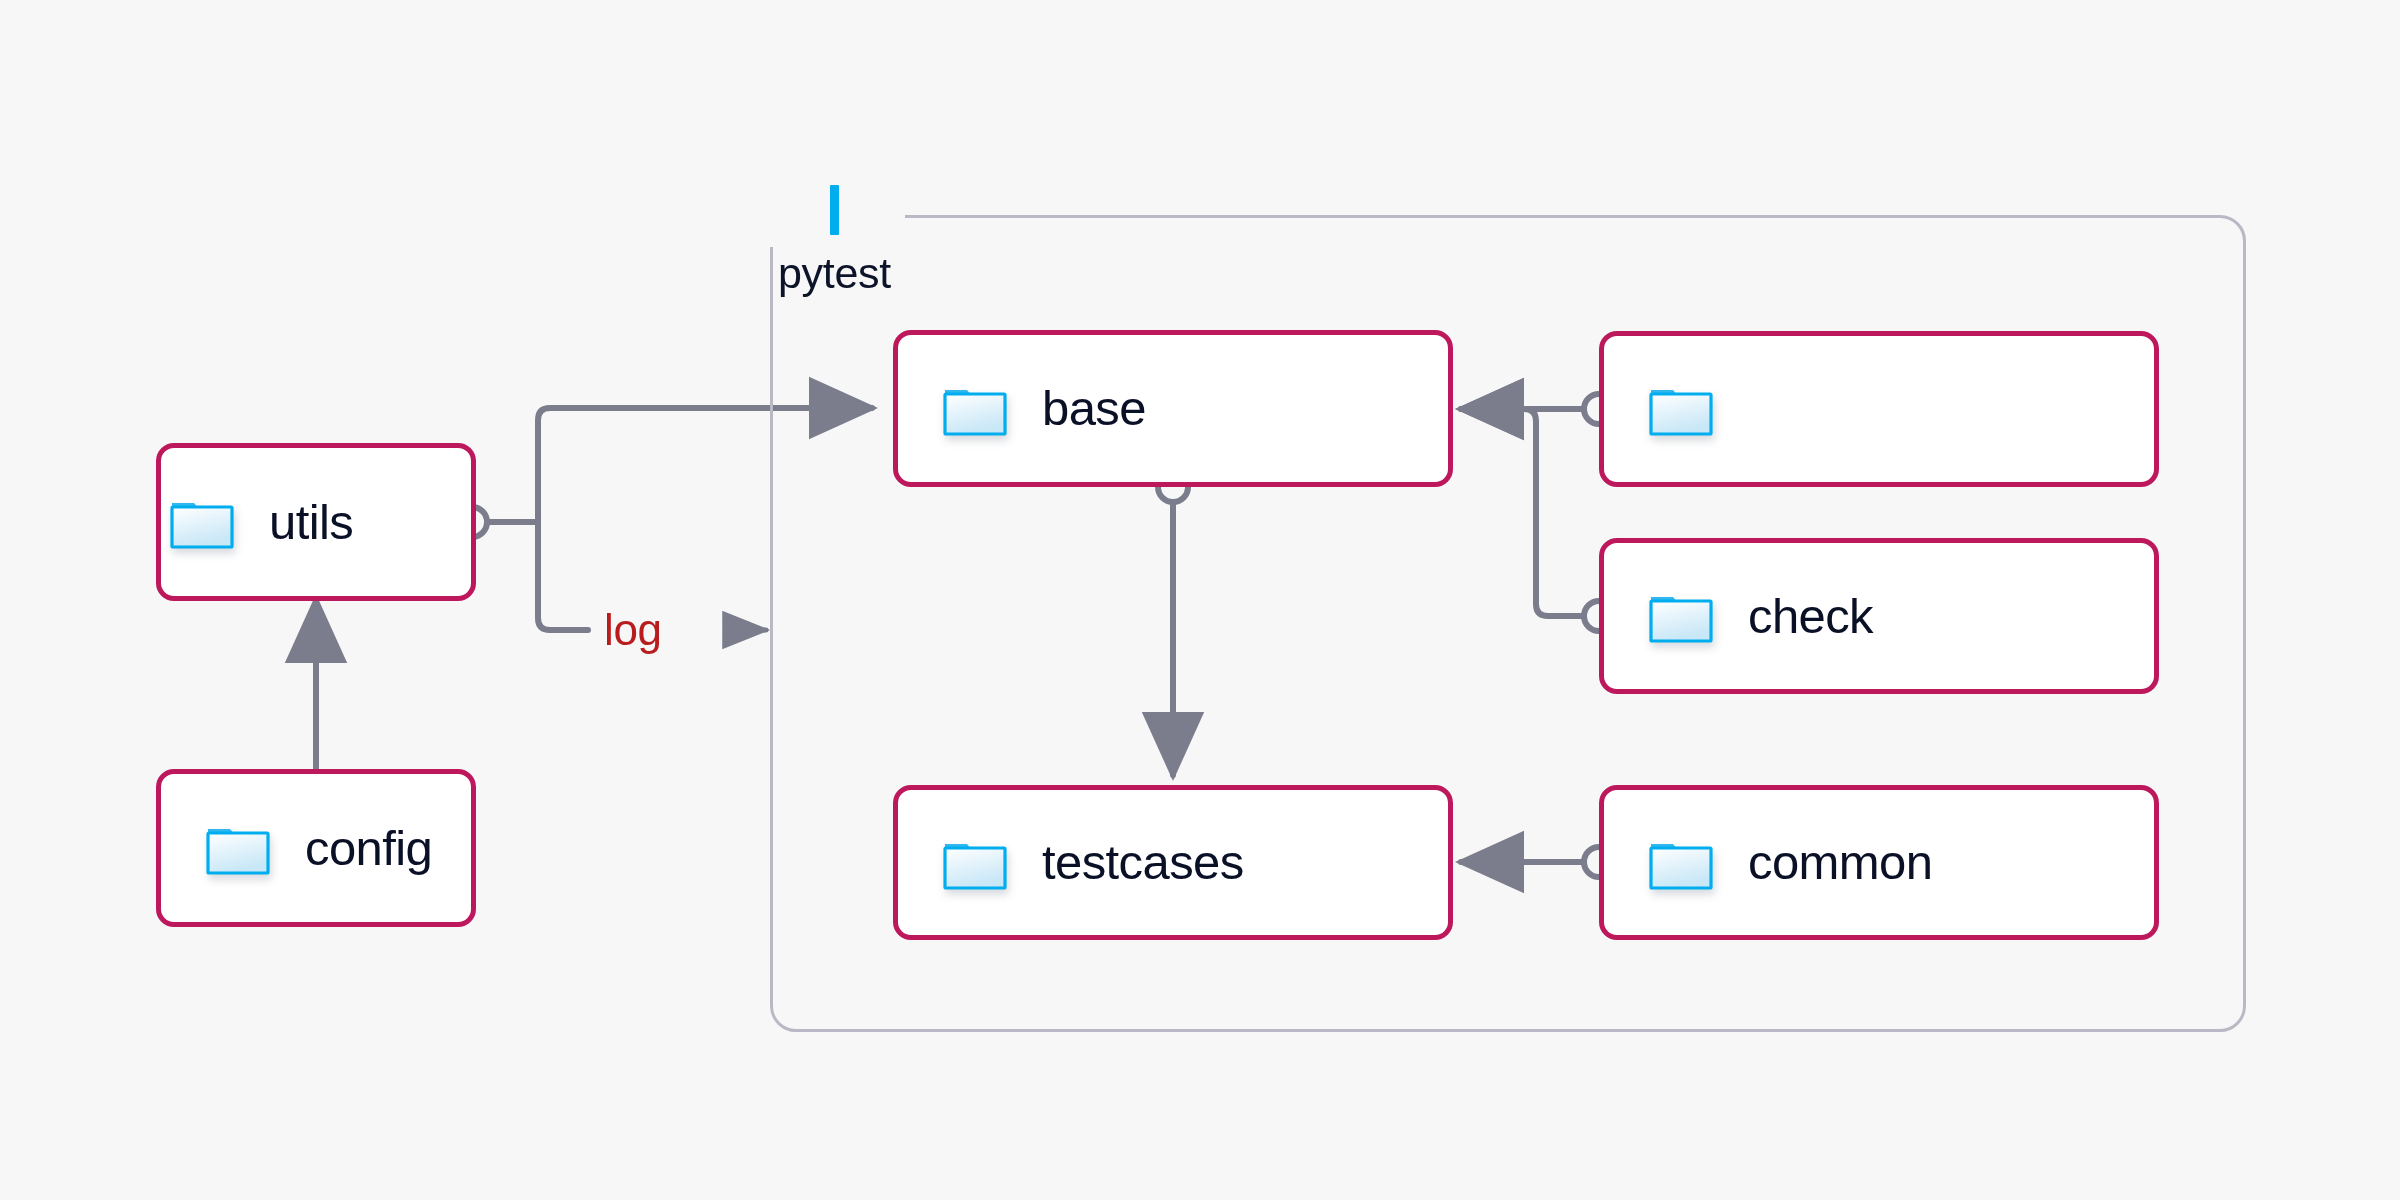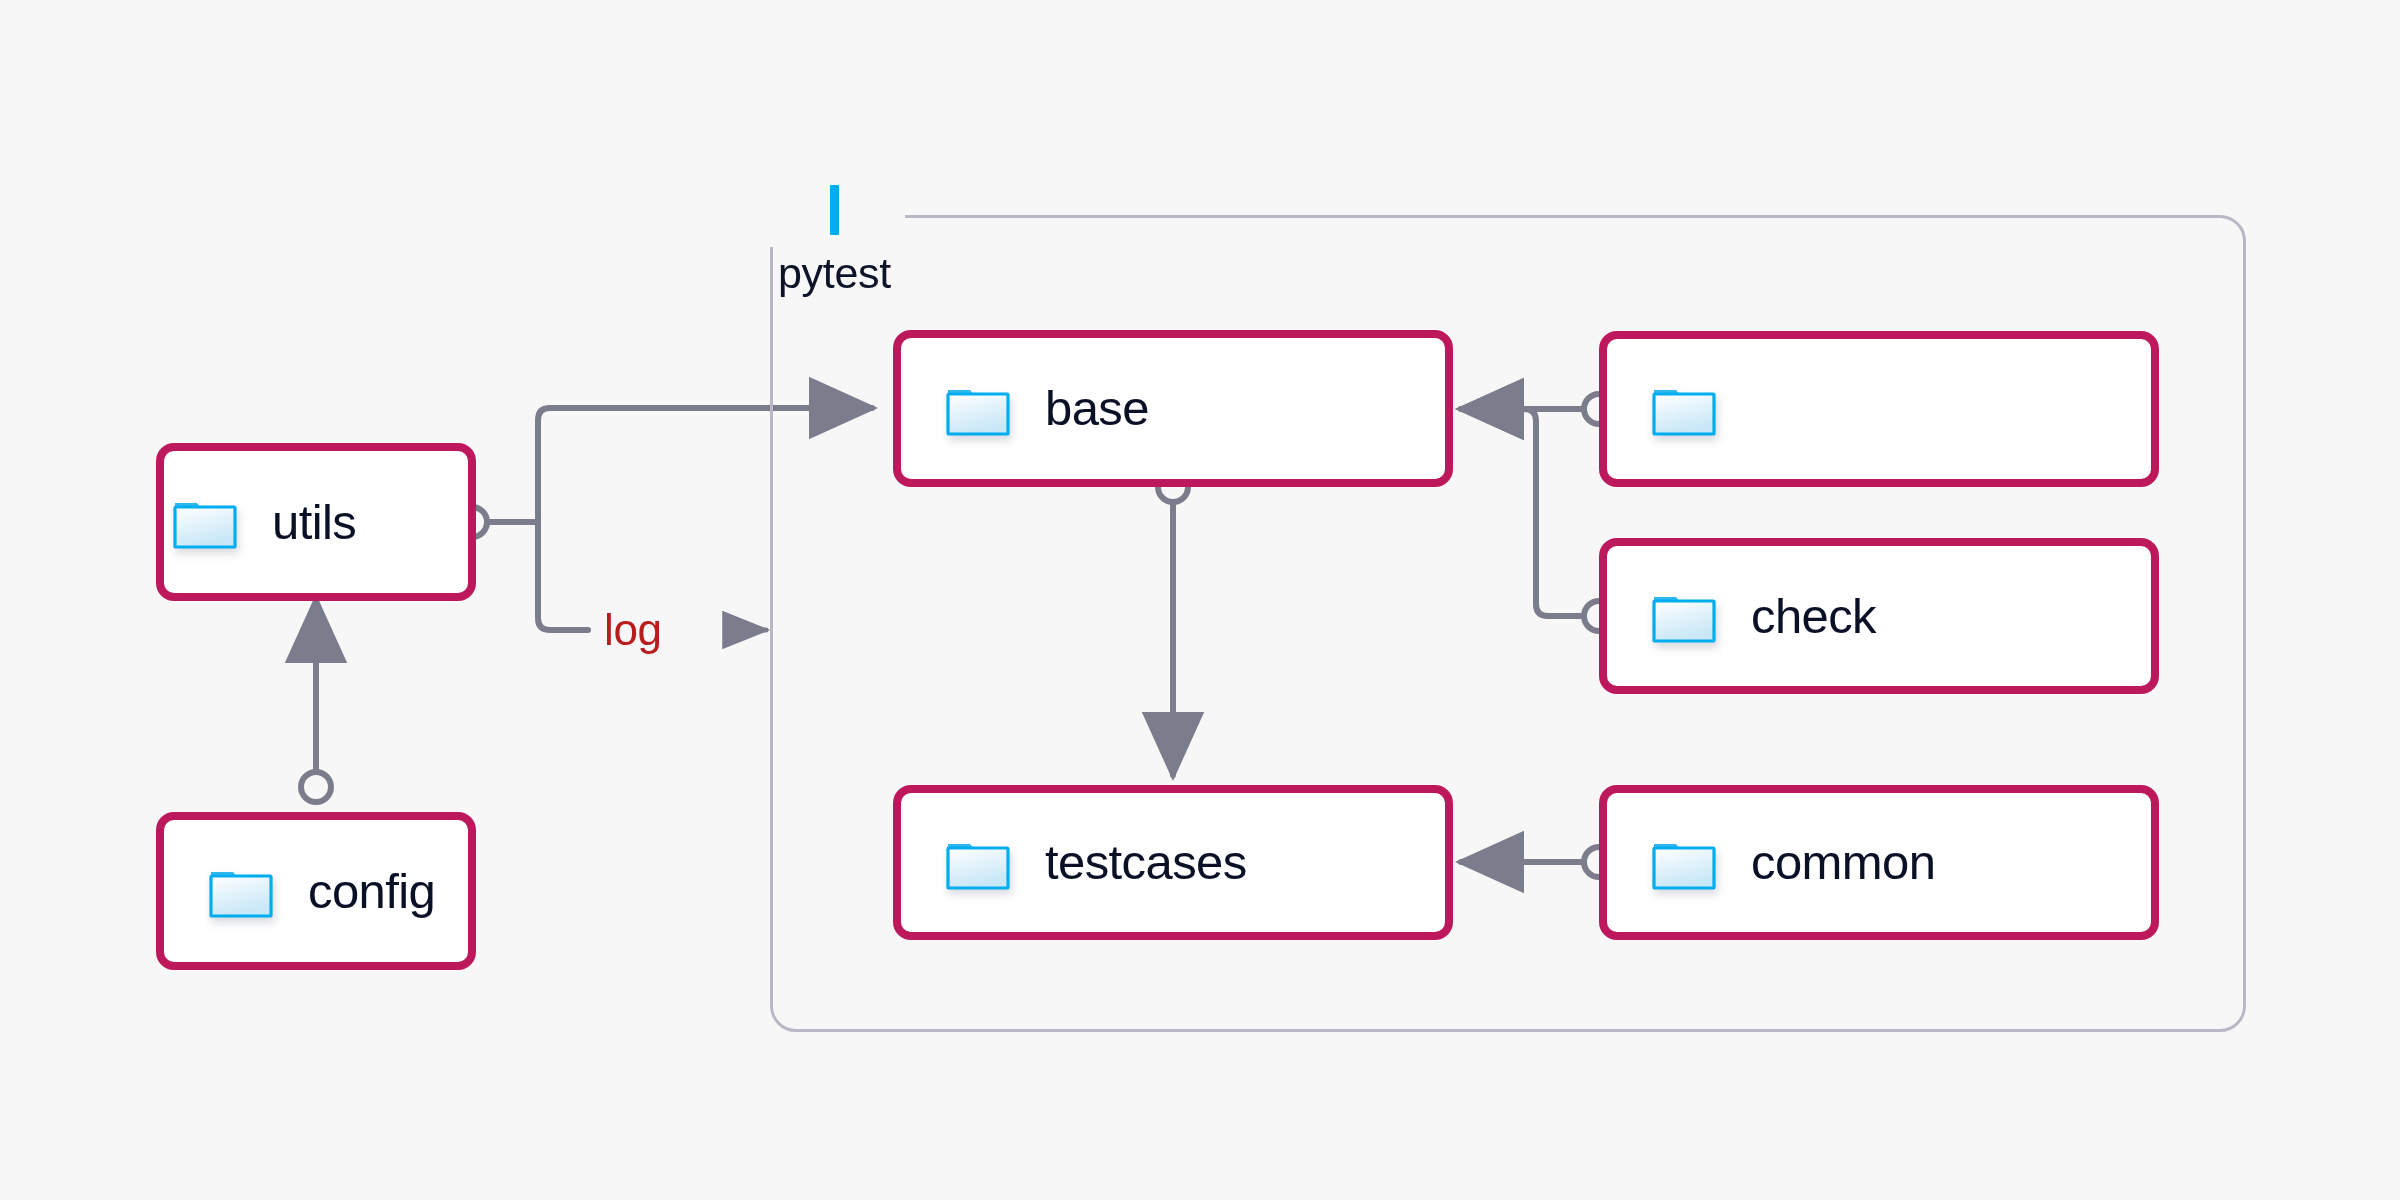--- a/index.html
+++ b/index.html
@@ -54,21 +54,21 @@
     font-size: 43px;
     color: #0d1329;
     letter-spacing: -0.3px;
     white-space: nowrap;
     line-height: 1;
   }
   
   .node {
     position: absolute;
     background: #ffffff;
-    border: 8px solid #be185d;
+    border: 5px solid #be185d;
     border-radius: 18px;
     box-sizing: border-box;
     display: flex;
     align-items: center;
     padding-left: 44px;
     gap: 34px;
   }
   .node-label {
     font-size: 49px;
     color: #0a1026;
@@ -162,21 +162,21 @@
             <stop offset="1" stop-color="#c8e7f7"></stop>
           </linearGradient>
         </defs>
         <path d="M3 9 h22 l5 6 h33 v6 H3 z" fill="#2fb7ee"></path>
         <rect x="3" y="13" width="60" height="40" rx="1" fill="url(#fg1)" stroke="#00aeef" stroke-width="3.2"></rect>
       </svg>
     </span>
     <span class="node-label">utils</span>
   </div>
 
-  <div class="node" style="left:156px; top:812px; width:320px; height:158px;">
+  <div class="node" style="left:156px; top:769px; width:320px; height:158px;">
     <span class="folder-icon">
       <svg viewBox="0 0 66 56" xmlns="http://www.w3.org/2000/svg">
         <path d="M3 9 h22 l5 6 h33 v6 H3 z" fill="#2fb7ee"></path>
         <rect x="3" y="13" width="60" height="40" rx="1" fill="url(#fg1)" stroke="#00aeef" stroke-width="3.2"></rect>
       </svg>
     </span>
     <span class="node-label">config</span>
   </div>
 
   <div class="node" style="left:893px; top:330px; width:560px; height:157px;">

